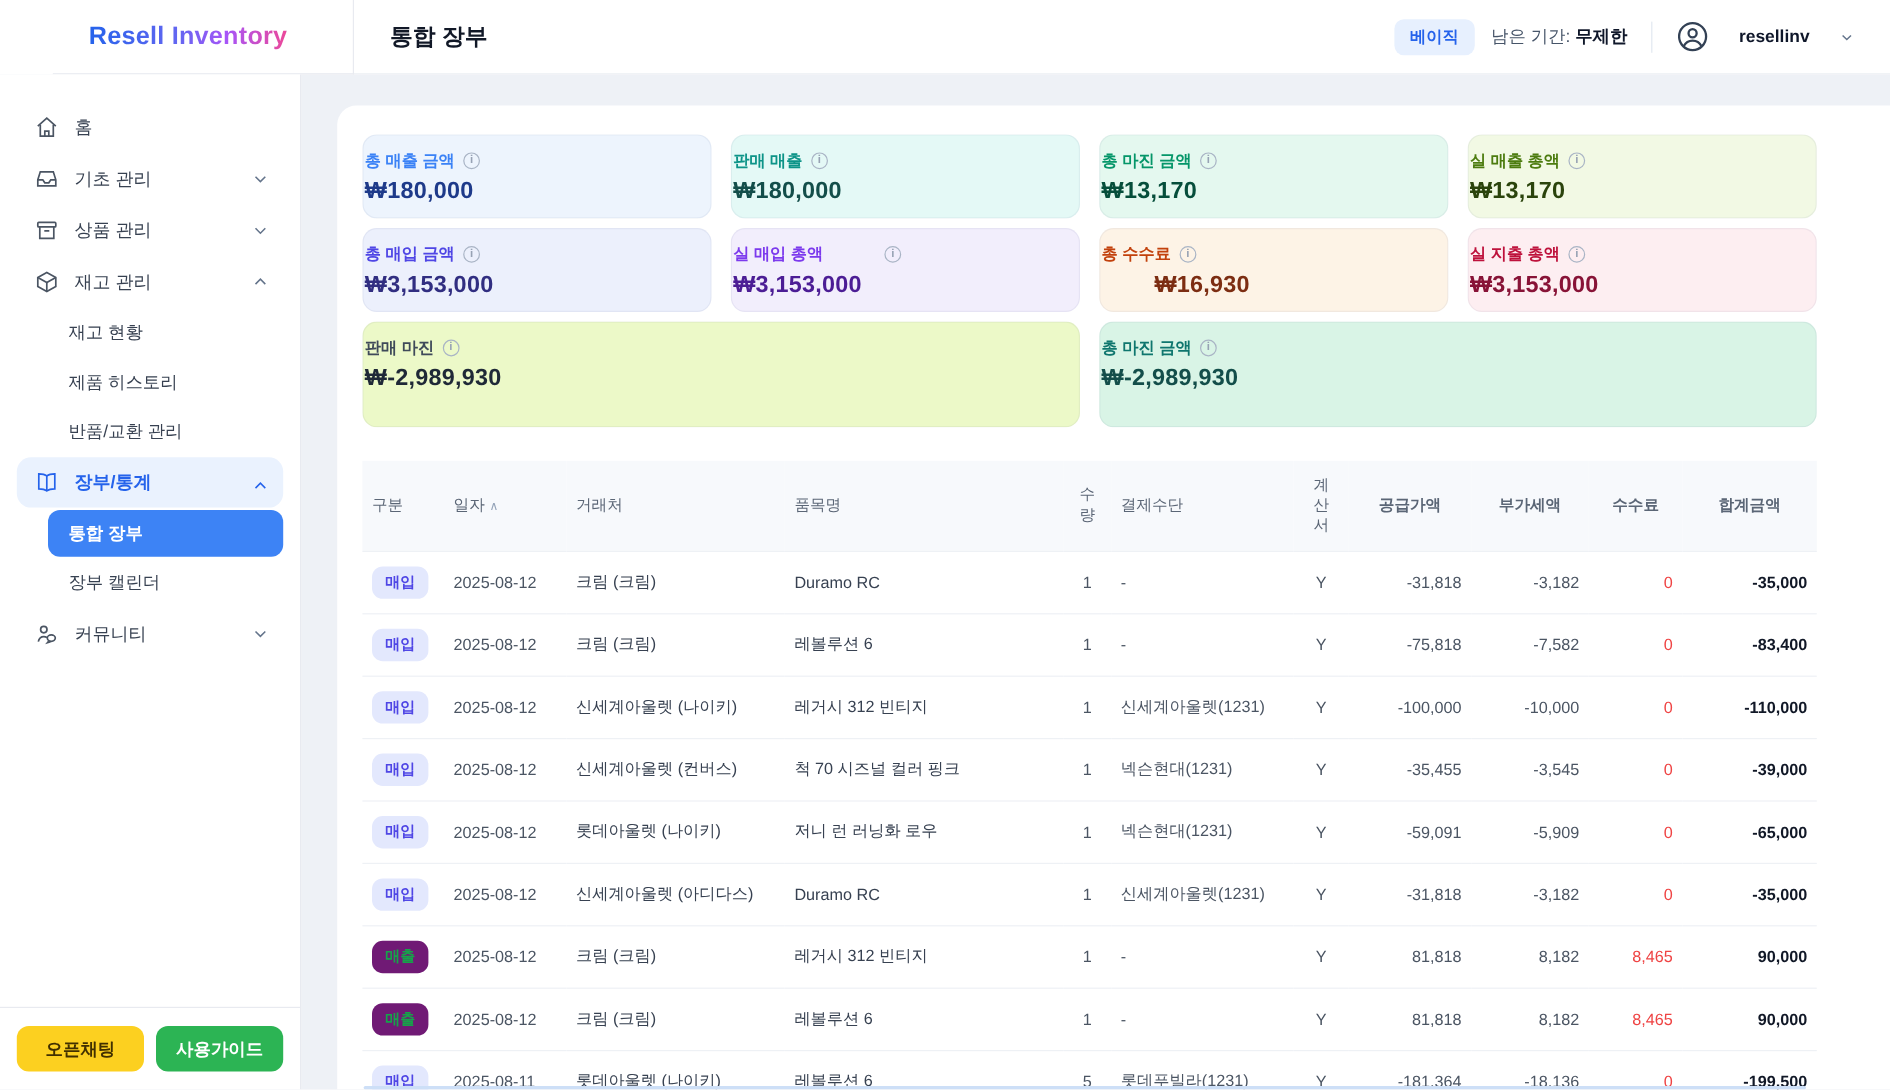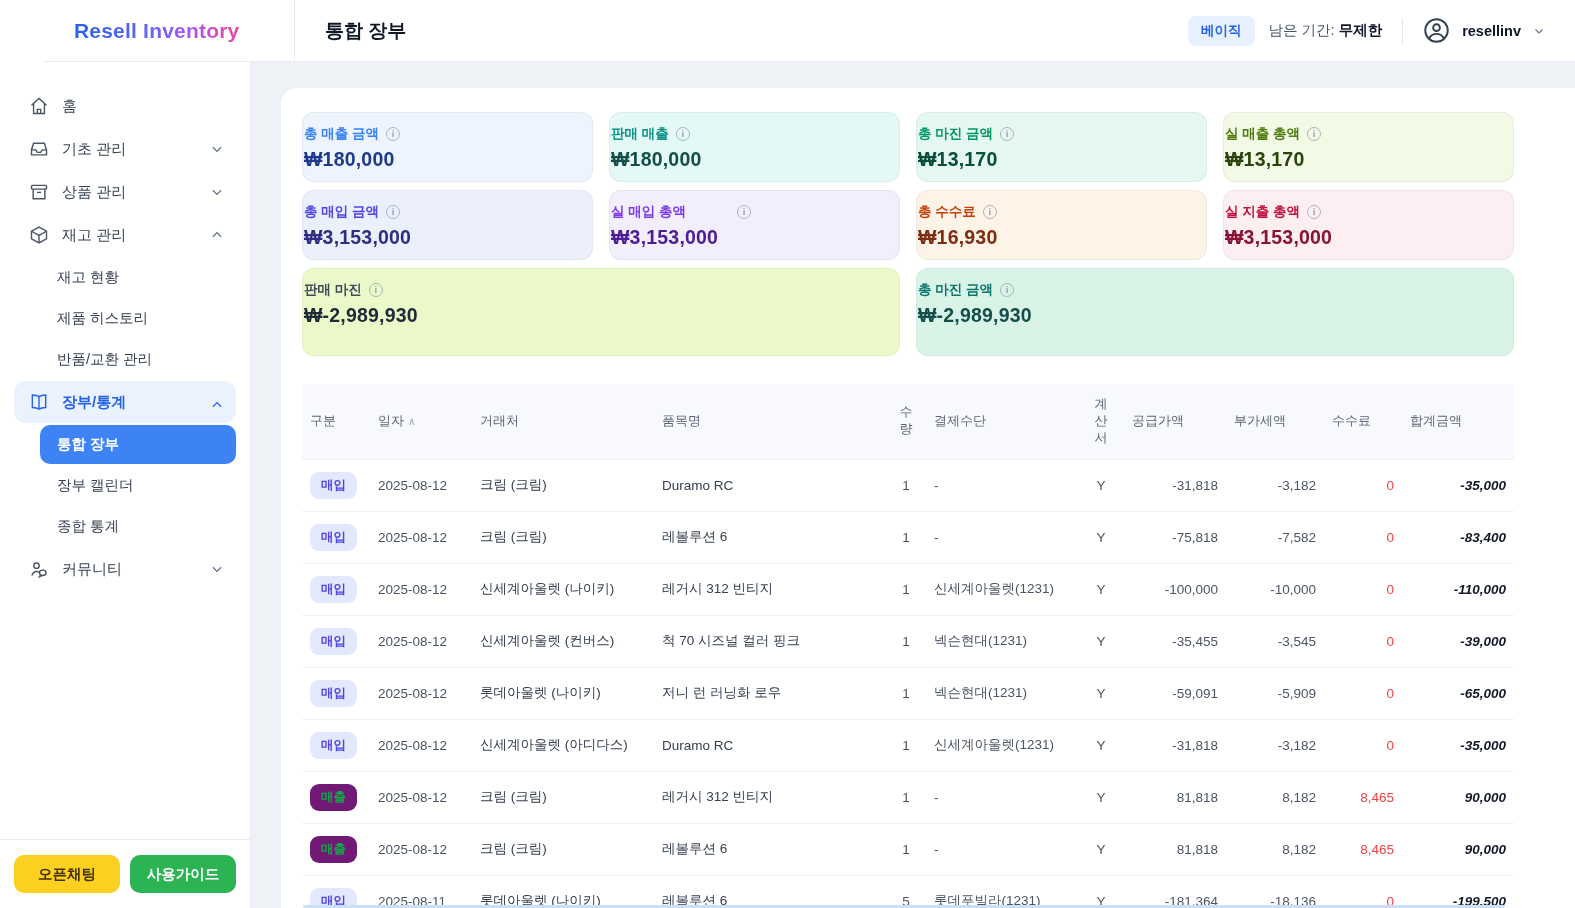--- a/index.html
+++ b/index.html
@@ -12,21 +12,21 @@
   .logo { font-size:21px; font-weight:700; letter-spacing:.2px;
           background:linear-gradient(90deg,#2563eb 0%,#6366f1 45%,#a855f7 70%,#ec4899 100%);
           -webkit-background-clip:text; background-clip:text; color:transparent; }
   .header-main { flex:1; display:flex; align-items:center; justify-content:space-between; padding:0 30px 0 30px; border-bottom:1px solid #edf0f4; }
   .page-title { font-size:19px; font-weight:700; color:#111827; }
   .header-right { display:flex; align-items:center; gap:14px; }
   .plan-badge { background:#e7f0fe; color:#2563eb; font-weight:700; font-size:13.5px; padding:6px 13px; border-radius:8px; }
   .period { font-size:14.5px; color:#475569; }
   .period b { color:#0f172a; font-weight:700; }
   .vdiv { width:1px; height:26px; background:#e2e8f0; margin:0 6px; }
-  .user { display:flex; align-items:center; gap:12px; cursor:pointer;text-align:center; }
+  .user { display:flex; align-items:center; gap:25px; cursor:pointer;text-align:center; }
   .user .name { font-size:14.5px; font-weight:600; color:#0f172a; }
   .icon { display:inline-flex; align-items:center; justify-content:center; }
   .icon svg { display:block; }
 
   
   .shell { display:flex; height:846px; }
 
   
   .sidebar { width:251px; flex:0 0 251px; background:#fff; border-right:1px solid #e8eaf0; display:flex; flex-direction:column; }
   .menu { flex:1; padding-top:22px; overflow:hidden; }
@@ -49,30 +49,30 @@
   .card { border-radius:12px; padding:12px 16px 13px 1px; height:70px; border:1px solid rgba(15,40,90,.05); }
   .card.wide { grid-column:span 2; height:88px; }
   .card .c-label { font-size:13.5px; font-weight:600; display:flex; align-items:center; }
   .card .c-value { font-size:19.5px; font-weight:700; margin-top:5px; letter-spacing:.2px; }
   .info-i { width:14px; height:14px; border:1.3px solid #a9b4c5; border-radius:50%; color:#97a2b4; font-size:9.5px; font-weight:700; line-height:11px; text-align:center; margin-left:7px; font-style:normal; }
 
   
   .table-wrap { margin-top:28px; }
   table { border-collapse:collapse; table-layout:fixed; width:1202px; }
   thead th { background:#f7f9fc; color:#5b6676; font-weight:400; font-size:13px; text-align:left; padding:12px 8px; vertical-align:middle; }
-  thead th.right { text-align:left; }
+  thead th.right { text-align:center;font-weight:bold; }
   thead th.center { text-align:center; }
   thead th .vstack { display:inline-block; width:1em; word-break:break-all; line-height:1.3; text-align:center; }
   .sort-caret { font-size:10px; color:#94a3b8; margin-left:4px; }
   tbody td { border-top:1px solid #eef1f5; padding:12px 8px; font-size:13.5px; color:#4b5563; height:44px; vertical-align:middle; white-space:nowrap; overflow:hidden; }
   tbody td.right { text-align:right; }
   tbody td.center { text-align:center; }
   td.c-vendor, td.c-item { color:#374151; }
   td.c-fee { color:#ef4444; }
-  td.c-total { color:#111827; font-weight:700;font-style:italic; }
+  td.c-total { color:#111827; font-weight:700; }
   .pill { display:inline-block; padding:5px 11px; border-radius:9px; font-size:12.5px; font-weight:600; }
   .pill.purchase { background:#e3e8fd; color:#4f46e5; }
   .pill.sale { background:#701a75; color:#16a34a; }
   .scroll-hint { height:3px; background:#cddff7; width:1202px; position:absolute; bottom:0; left:303px; border-radius:2px; }
 </style>
 </head>
 <body>
 
 <div class="topbar">
   <div class="logo-area">
@@ -176,21 +176,20 @@
           </span>
           <span class="mi-label">장부/통계</span>
           <span class="chev icon">
             <svg width="14" height="14" viewBox="0 0 24 24" fill="none" stroke="currentColor" stroke-width="2.2">
               <polyline points="5,15 12,8 19,15"></polyline>
             </svg>
           </span>
         </div>
         <div class="submenu-item selected">통합 장부</div>
         <div class="submenu-item">장부 캘린더</div>
-        <div class="submenu-item">종합 통계</div>
         <div class="menu-item">
           <span class="icon">
             <svg width="20" height="20" viewBox="0 0 24 24" fill="none" stroke="#4b5563" stroke-width="1.7">
               <circle cx="9" cy="8" r="3.2"></circle>
               <path d="M3.5 20c.8-3.5 2.9-5 5.5-5 1.2 0 2.3.3 3.2 1"></path>
               <ellipse cx="16.5" cy="16.5" rx="4" ry="3.2"></ellipse>
               <path d="M14 19.5 12.8 21l3-1"></path>
             </svg>
           </span>
           <span class="mi-label">커뮤니티</span>
@@ -250,21 +249,21 @@
               <span>실 매입 총액</span>
               <i class="info-i">i</i>
             </div>
             <div class="c-value" style="color: rgb(76, 29, 149);">₩3,153,000</div>
           </div>
           <div class="card" style="background: rgb(253, 243, 230);">
             <div class="c-label" style="color: rgb(194, 65, 12);">
               <span>총 수수료</span>
               <i class="info-i">i</i>
             </div>
-            <div class="c-value" style="color: rgb(124, 45, 18);">₩16,930</div>
+            <div class="c-value" style="color: rgb(124, 45, 18); margin-left: 44px;">₩16,930</div>
           </div>
           <div class="card" style="background: rgb(253, 238, 241);">
             <div class="c-label" style="color: rgb(190, 18, 60);">
               <span>실 지출 총액</span>
               <i class="info-i">i</i>
             </div>
             <div class="c-value" style="color: rgb(136, 19, 55);">₩3,153,000</div>
           </div>
           <div class="card wide" style="background: rgb(236, 249, 200);">
             <div class="c-label" style="color: rgb(63, 74, 90);">

